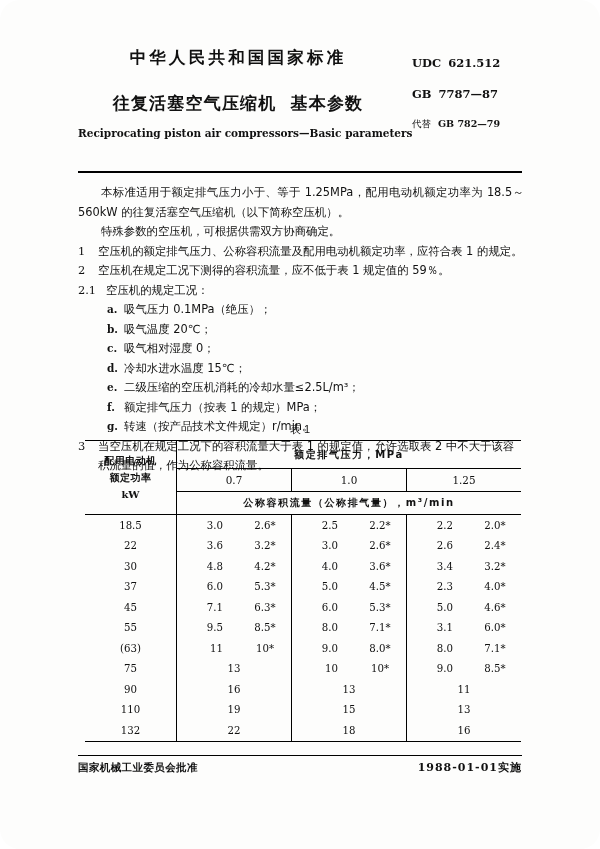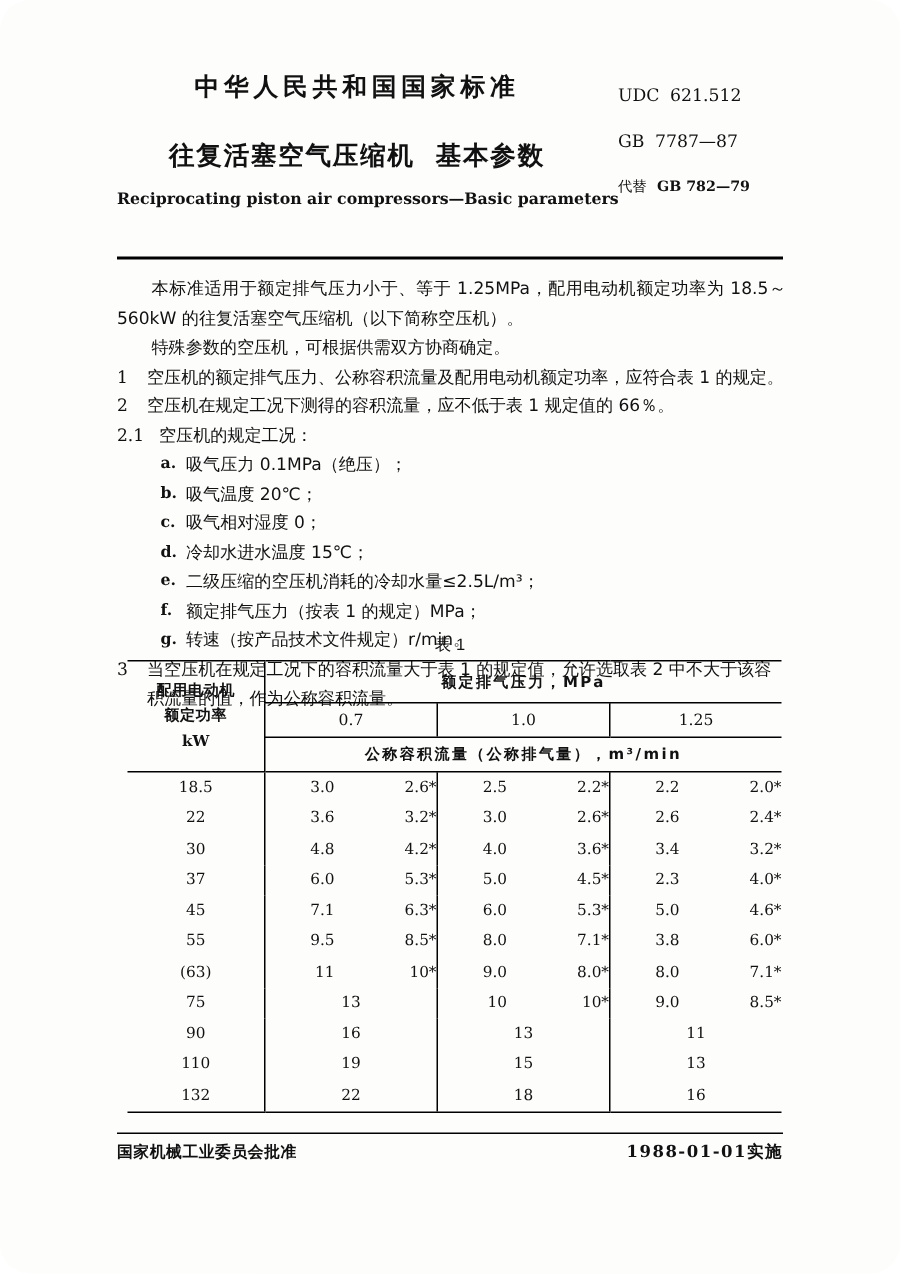--- a/index.html
+++ b/index.html
@@ -62,21 +62,21 @@
     white-space: nowrap;
   }
 
   .hdr-right {
     position: absolute;
     left: 412px; top: 8px;
     width: 150px;
   }
   .hdr-right .line {
     font-family: "DejaVu Serif", "Liberation Serif", serif;
-    font-weight: normal;
+    font-weight: bold;
     font-size: 11.5px;
     margin-bottom: 17px;
     white-space: nowrap;
   }
   .hdr-right .line.small {
     font-size: 9.5px;
     font-weight: normal;
   }
   .hdr-right .line.small .code {
     font-family: "DejaVu Serif", "Liberation Serif", serif;
@@ -196,21 +196,21 @@
     display: flex;
     justify-content: center;
     align-items: baseline;
   }
   .pair .a {
     width: 46px;
     text-align: right;
   }
   .pair .b {
     width: 52px;
-    text-align: right;
+    text-align: center;
     padding-left: 16px;
   }
   .single { text-align: center; }
 
   
   .rule-bot {
     position: absolute;
     left: 78px; top: 755px;
     width: 444px;
     height: 0;
@@ -273,21 +273,21 @@
 
     <p class="p indent">特殊参数的空压机，可根据供需双方协商确定。</p>
 
     <div class="num-item">
       <span class="num">1</span>
       <span class="txt">空压机的额定排气压力、公称容积流量及配用电动机额定功率，应符合表 1 的规定。</span>
     </div>
 
     <div class="num-item">
       <span class="num">2</span>
-      <span class="txt">空压机在规定工况下测得的容积流量，应不低于表 1 规定值的 66％。</span>
+      <span class="txt">空压机在规定工况下测得的容积流量，应不低于表 1 规定值的 59％。</span>
     </div>
 
     <div class="num-item">
       <span class="num wide">2.1</span>
       <span class="txt">空压机的规定工况：</span>
     </div>
 
     <div class="sub-item">
       <span class="lbl">a.</span>
       <span class="txt">吸气压力 0.1MPa（绝压）；</span>
@@ -480,21 +480,21 @@
               </div>
           </td>
           <td class="row bl-thin">
             <div class="pair">
                 <span class="a">8.0</span>
                 <span class="b">7.1*</span>
               </div>
           </td>
           <td class="row bl-thin">
             <div class="pair">
-                <span class="a">3.8</span>
+                <span class="a">3.1</span>
                 <span class="b">6.0*</span>
               </div>
           </td>
         </tr>
 
         <tr>
           <td class="row">(63)</td>
           <td class="row bl-thin">
             <div class="pair">
                 <span class="a">11</span>

